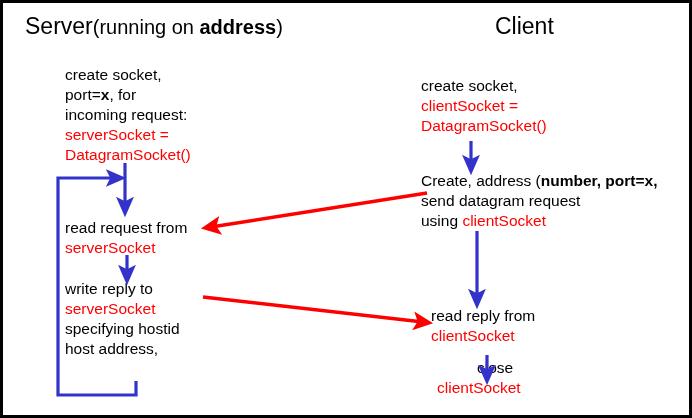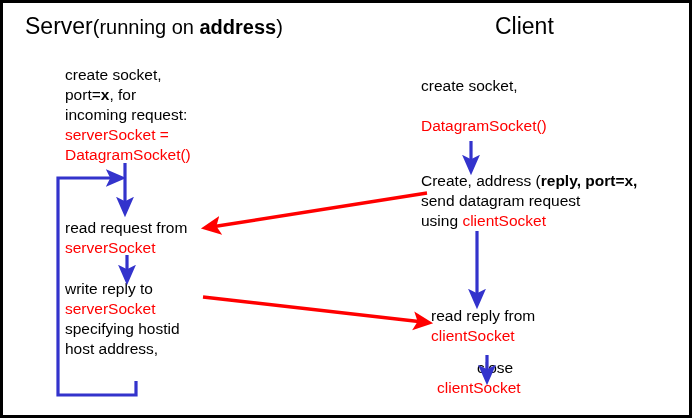--- a/index.html
+++ b/index.html
@@ -61,23 +61,24 @@
 
   <div class="txt" style="left:62px; top:215px;">read request from</div>
   <div class="txt red" style="left:62px; top:235px;">serverSocket</div>
 
   <div class="txt" style="left:62px; top:276px;">write reply to</div>
   <div class="txt red" style="left:62px; top:296px;">serverSocket</div>
   <div class="txt" style="left:62px; top:316px;">specifying hostid</div>
   <div class="txt" style="left:62px; top:336px;">host address,</div>
 
   <div class="txt" style="left:418px; top:73px;">create socket,</div>
+  <div class="txt red" style="left:418px; top:93px;">clientSocket =</div>
   <div class="txt red" style="left:418px; top:113px;">DatagramSocket()</div>
 
-  <div class="txt" style="left:418px; top:168px;"><span>Create, address (</span><span class="bold">reply, port=x,</span></div>
+  <div class="txt" style="left:418px; top:168px;"><span>Create, address (</span><span class="bold">number, port=x,</span></div>
   <div class="txt" style="left:418px; top:188px;">send datagram request</div>
   <div class="txt" style="left:418px; top:208px;"><span>using </span><span class="red">clientSocket</span></div>
 
   <div class="txt" style="left:428px; top:303px;">read reply from</div>
   <div class="txt red" style="left:428px; top:323px;">clientSocket</div>
 
   <div class="txt" style="left:434px; top:355px;margin-left:40px;">close</div>
   <div class="txt red" style="left:434px; top:375px;">clientSocket</div>
 
   <svg class="overlay" viewBox="0 0 692 418">

